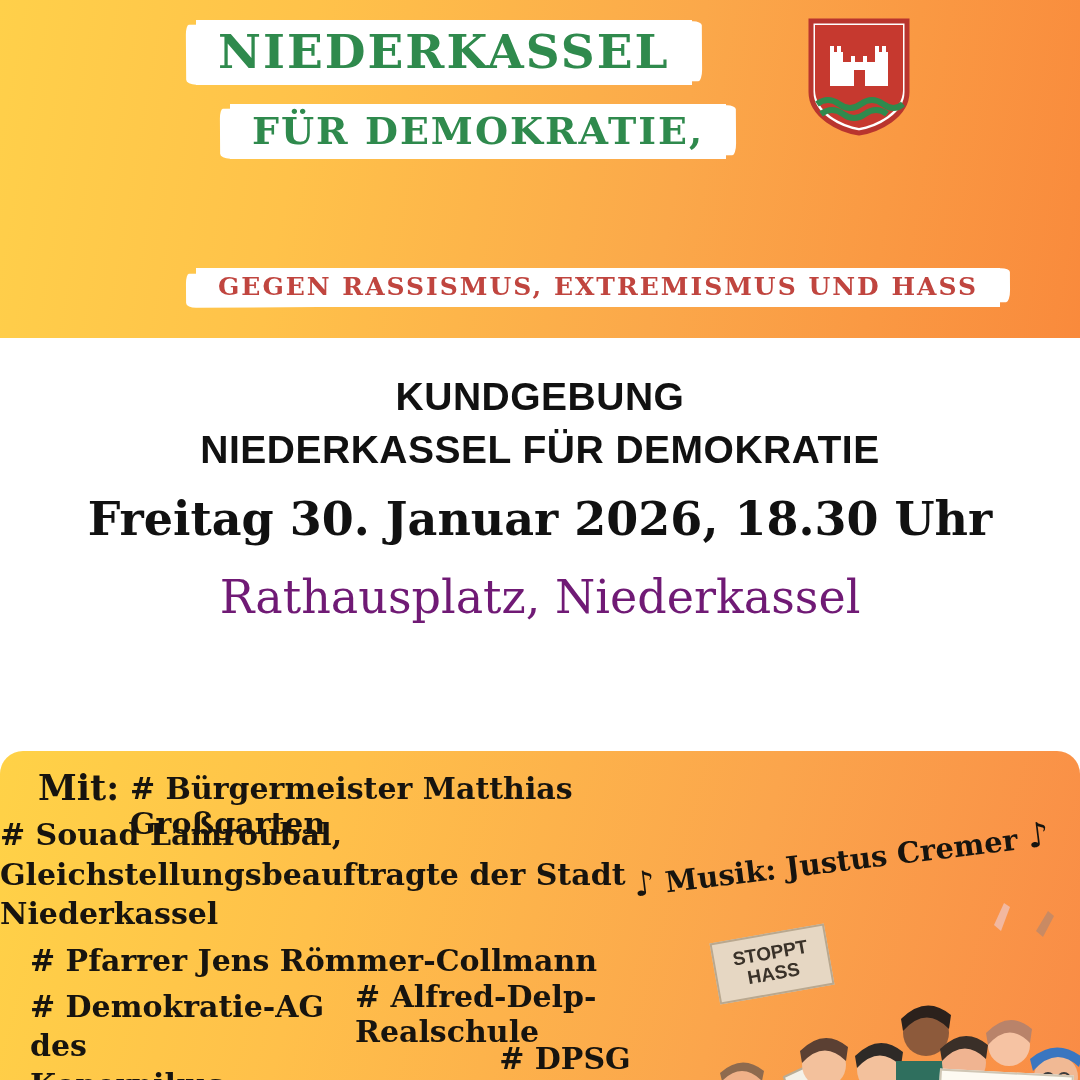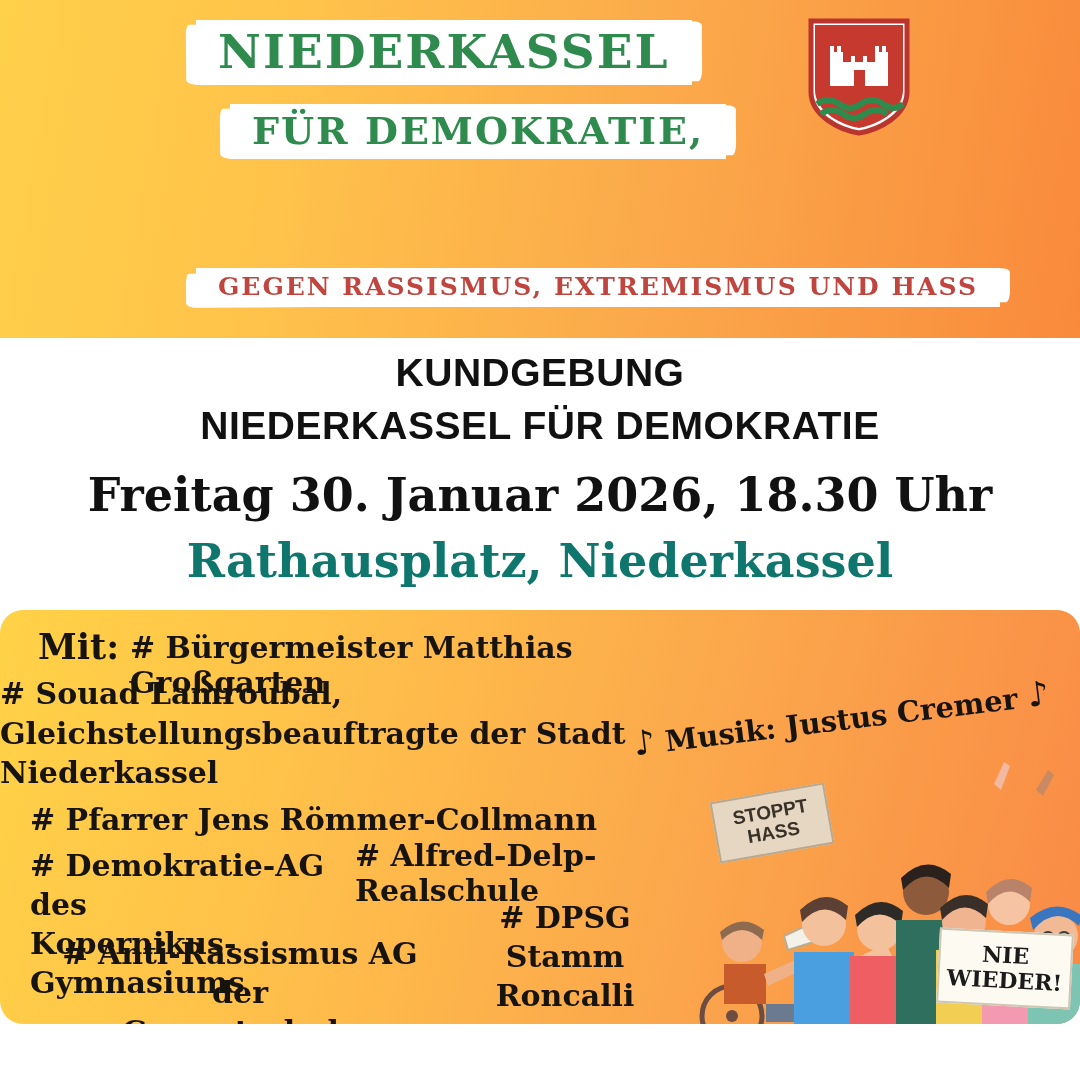--- a/index.html
+++ b/index.html
@@ -93,47 +93,47 @@
     position: absolute;
     right: 170px;
     top: 18px;
     width: 102px;
     height: 118px;
   }
 
   
   .middle {
     position: relative;
-    height: 272px;
+    height: 413px;
     background: #ffffff;
     text-align: center;
-    padding-top: 8px;
+    padding-top: 32px;
     box-sizing: border-box;
   }
   .mid-head {
     font-family: "Liberation Sans", sans-serif;
     font-weight: bold;
     font-size: 39px;
     line-height: 1.36;
     color: #111111;
     letter-spacing: 0.5px;
   }
   .mid-date {
     margin-top: 16px;
     font-family: "DejaVu Serif", serif;
     font-weight: bold;
     font-size: 46px;
     color: #111111;
   }
   .mid-place {
-    margin-top: 12px;
-    font-family: "DejaVu Serif", serif;
-    font-weight: bold;
+    margin-top: 24px;
+    font-family: "DejaVu Serif", serif;
+    font-weight: normal;
     font-size: 46px;
-    color: #0f766e;
+    color: #701a75;
   }
 
   
   .bottom {
     position: relative;
     height: 414px;
     background: linear-gradient(105deg, #ffd247 0%, #ffc04a 30%, #fba54c 66%, #f98a45 100%);
     overflow: hidden;
     border-radius: 23px;
   }

